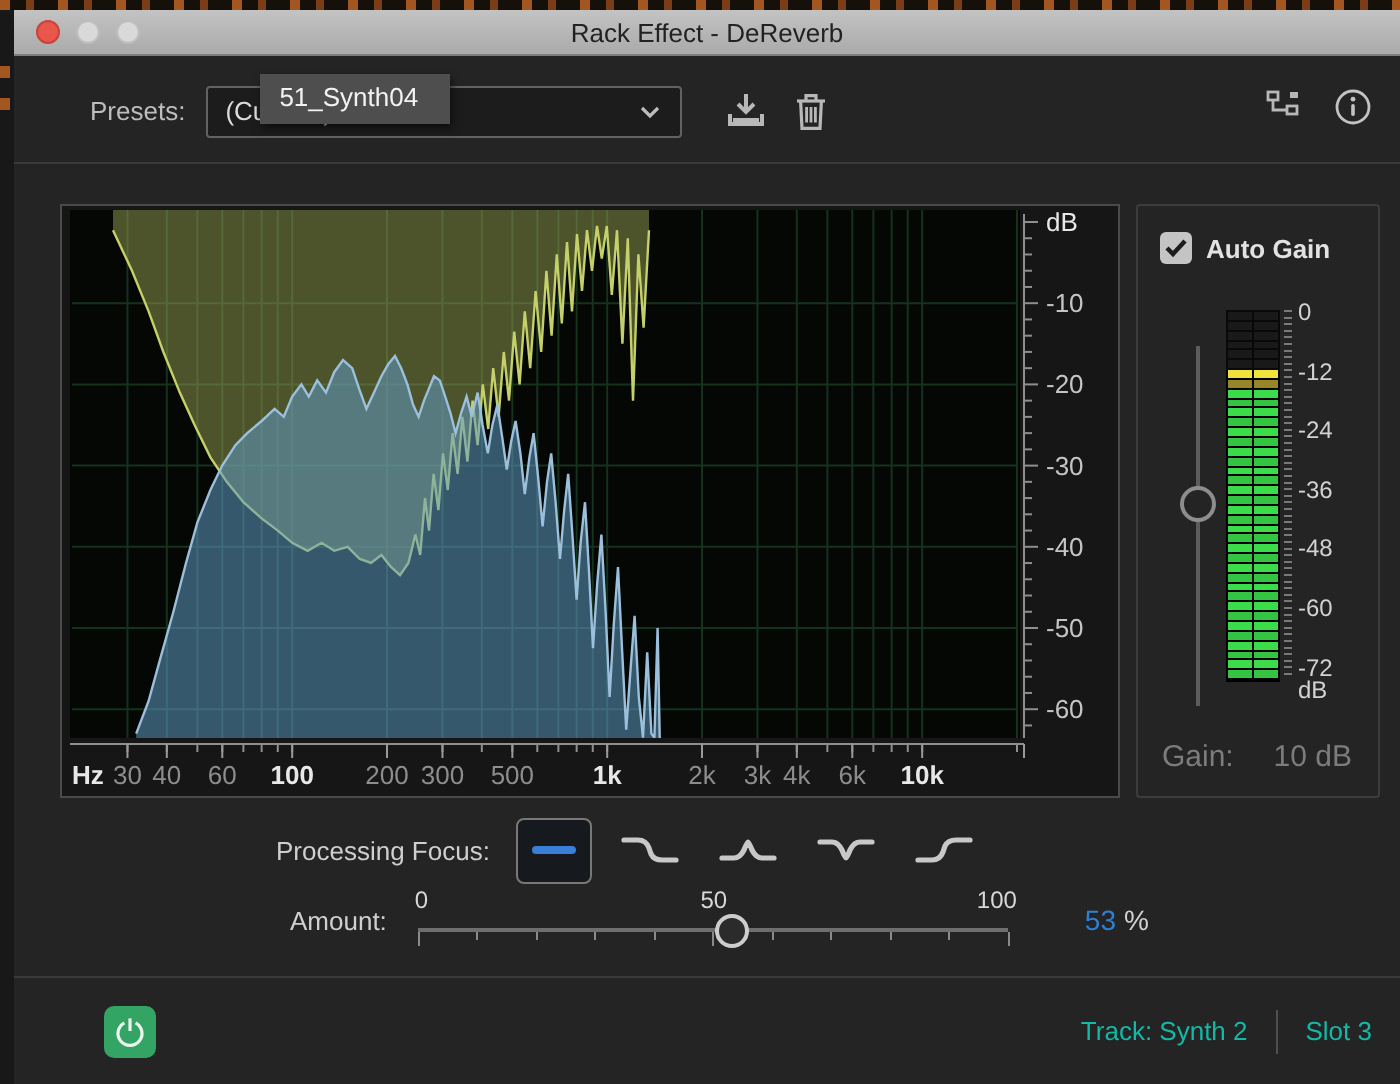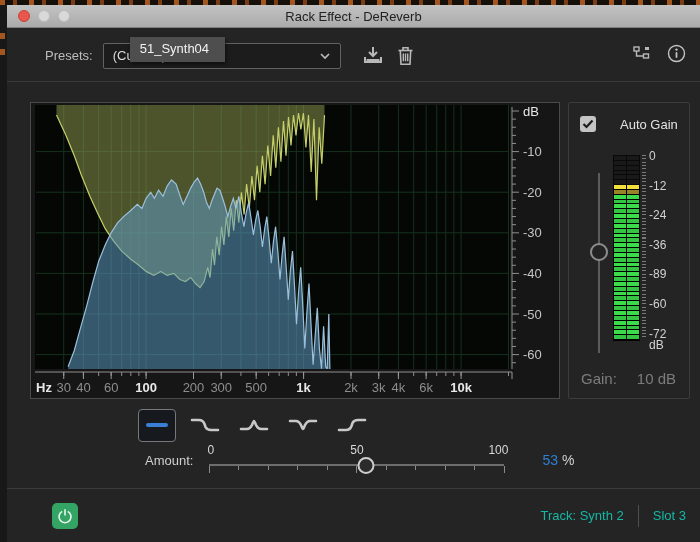--- a/index.html
+++ b/index.html
@@ -38,21 +38,21 @@
 
   .sep { border-top:1px solid #3a3a3a; }
   .sep-presets { margin-top:6px; }
 
   .main-row { display:flex; margin:20px 0 0 23px; gap:8px; }
   .spec-panel { width:530px; height:297px; border:1px solid #4a4a4a; background:#161616; }
   .spec-panel svg { display:block; }
   svg text { font-family:"Liberation Sans", sans-serif; }
 
   .ag-panel { width:122px; height:297px; border:1px solid #3c3c3c; border-radius:2px; position:relative; }
-  .ag-check-row { display:flex; align-items:center; gap:24px; padding:13px 0 0 11px; }
+  .ag-check-row { display:flex; align-items:center; gap:7px; padding:13px 0 0 11px;font-weight:bold; }
   .checkbox { width:16px; height:16px; background:#c4c4c4; border-radius:3px;
     display:flex; align-items:center; justify-content:center; }
   .ag-label { color:#e2e2e2; font-size:13px; }
   .meter-zone { position:absolute; left:0; top:52px; width:122px; height:205px; }
   .vtrack { position:absolute; left:29px; top:18px; width:2px; height:180px; background:#5c5c5c; }
   .vhandle { position:absolute; left:21px; top:88px; width:18px; height:18px;
     border:2px solid #8d8d8d; border-radius:50%; background:#242424; }
   .meter { position:absolute; left:44px; top:0; background:#000; padding:1px; }
   .meter-ruler { position:absolute; left:73px; top:0; width:4px; height:185px;
     background:repeating-linear-gradient(180deg,#7a7a7a 0 1px,transparent 1px 3.3px); }
@@ -469,34 +469,35 @@
                 <div style="width: 12px; height: 3.85px; background: rgb(51, 197, 66);"></div>
                 <div style="width: 12px; height: 3.85px; background: rgb(51, 197, 66);"></div>
               </div>
             </div>
           <div class="meter-ruler"></div>
           <div class="meter-labels" id="meter-labels">
               <div style="top: -6px;">0</div>
               <div style="top: 23.6px;">-12</div>
               <div style="top: 53.2px;">-24</div>
               <div style="top: 82.8px;">-36</div>
-              <div style="top: 112.4px;">-89</div>
+              <div style="top: 112.4px;">-48</div>
               <div style="top: 142px;">-60</div>
               <div style="top: 171.6px;">-72</div>
               <div style="top: 183px;">dB</div>
             </div>
         </div>
         <div class="gain-row">
           <span>Gain:</span>
           <span>10 dB</span>
         </div>
       </div>
     </div>
 
     <div class="proc-row">
+      <span class="proc-label">Processing Focus:</span>
       <span class="proc-btn sel">
         <svg width="26" height="16" viewBox="0 0 26 16">
           <path d="M4 8 H22" stroke="#3a7fd6" stroke-width="4" stroke-linecap="round"></path>
         </svg>
       </span>
       <span class="proc-btn plain">
         <svg width="32" height="18" viewBox="0 0 32 18">
           <path d="M3 4 H10 Q14 4 15.5 8 L16.5 11 Q18 14 22 14 H29" fill="none" stroke="#c8c8c8" stroke-width="2.6" stroke-linecap="round"></path>
         </svg>
       </span>

